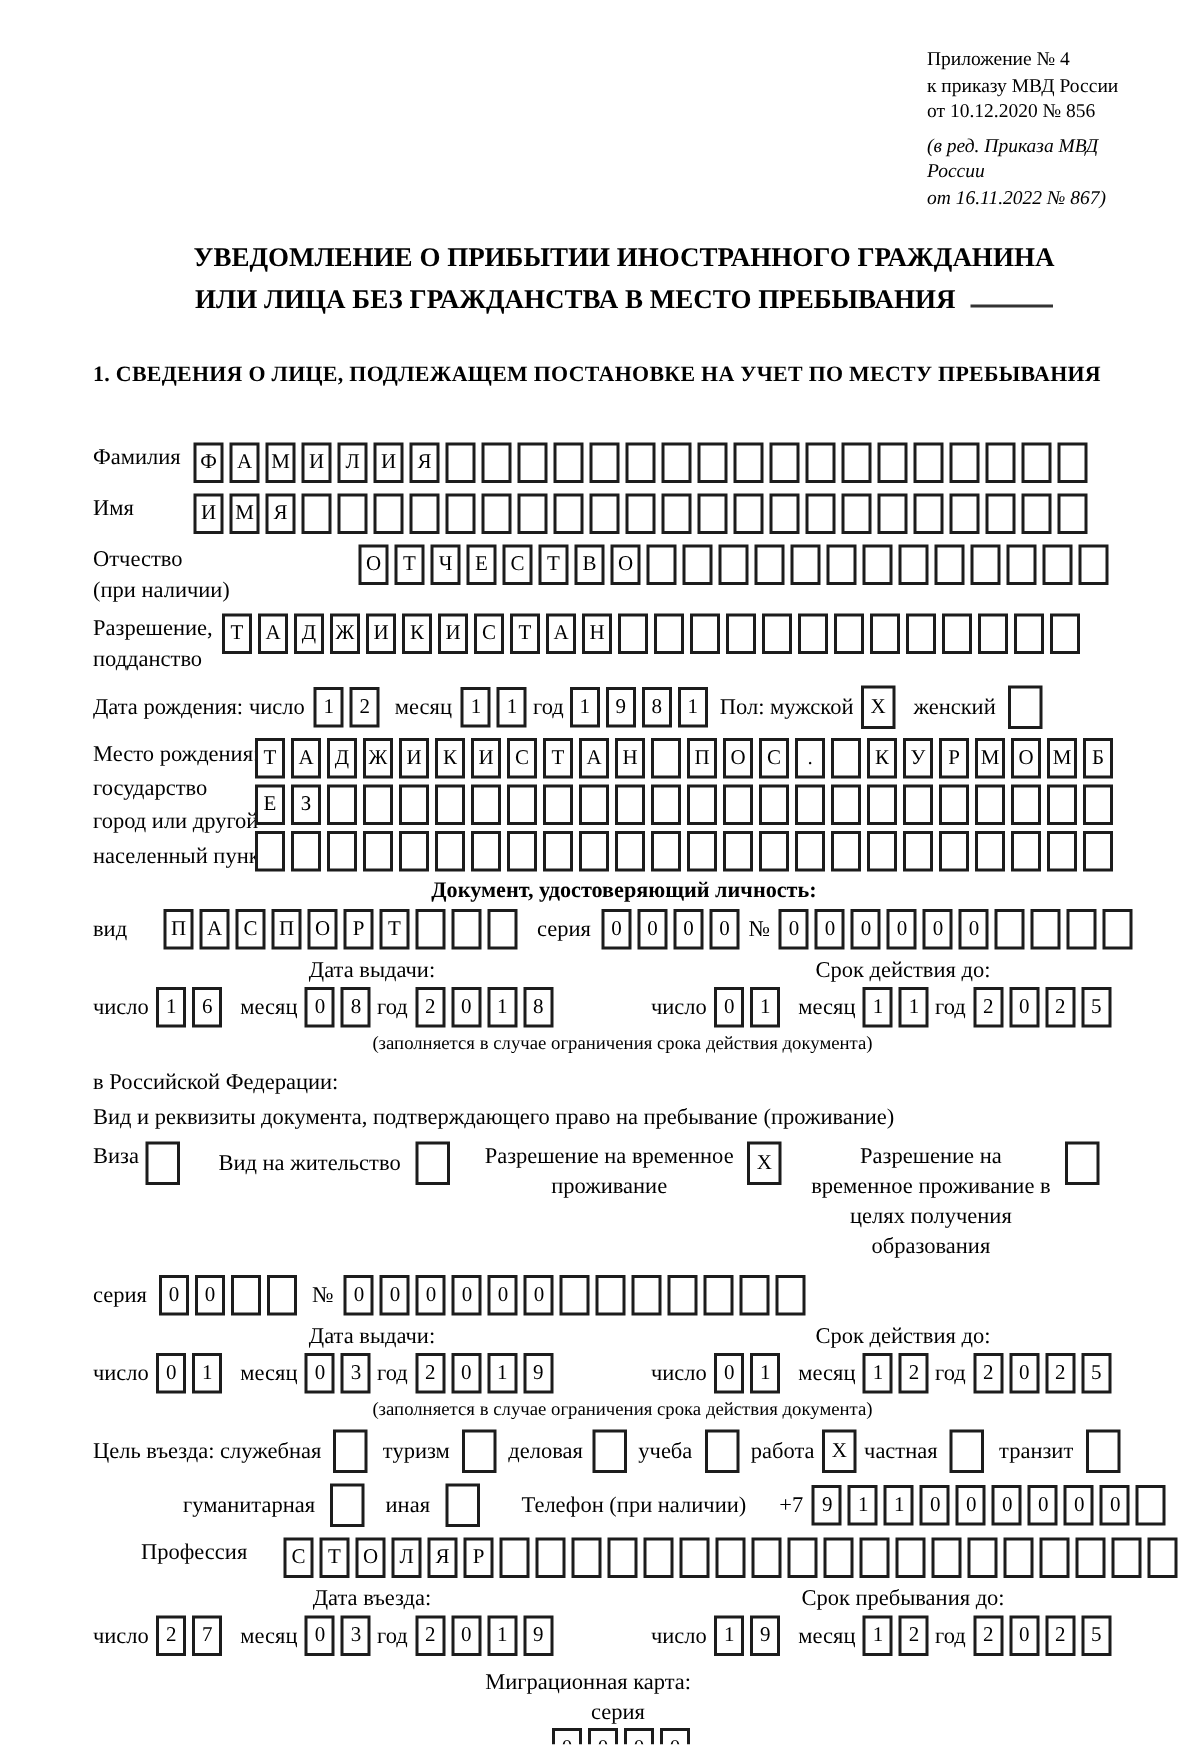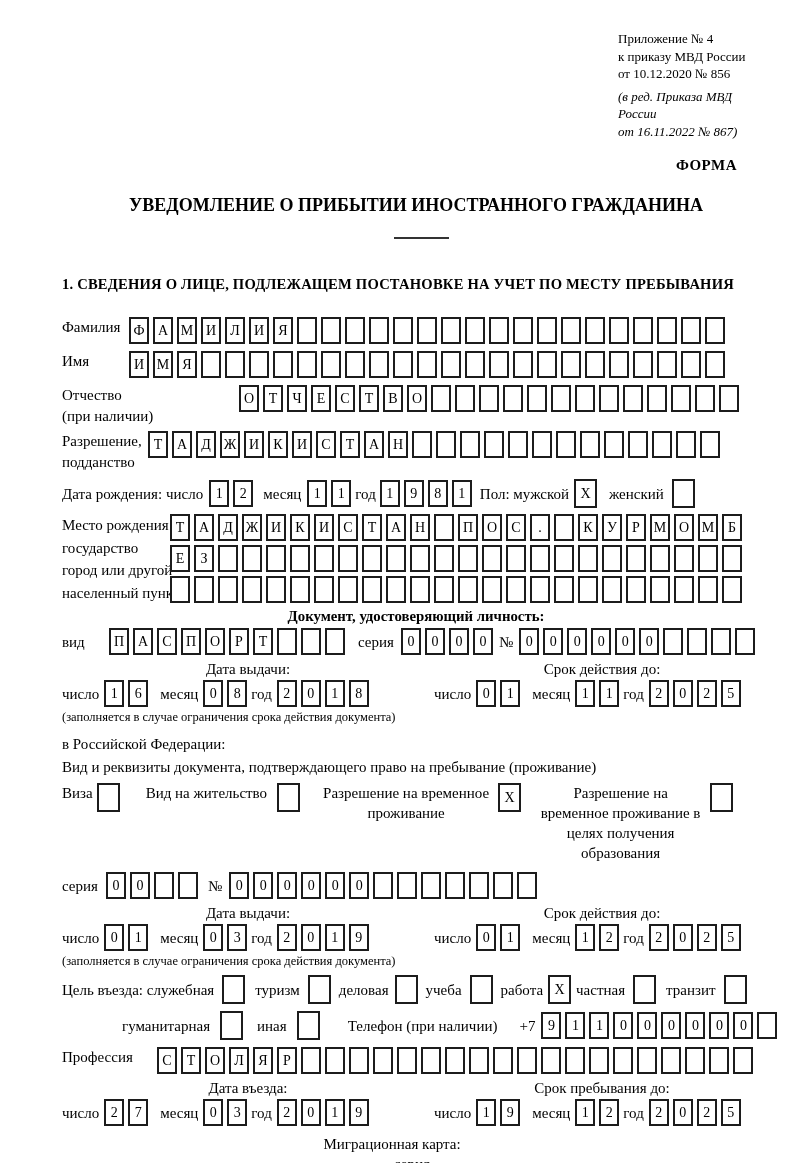--- a/index.html
+++ b/index.html
@@ -24,51 +24,50 @@
   .stack{line-height:21px;}
 
   
   .date-headers{display:flex;margin-top:6px;}
   .date-headers .dh1{width:372px;text-align:center;}
   .date-headers .dh2{flex:1;text-align:center;}
   .date-row{display:flex;margin-top:2px;align-items:center;}
   .date-row .dg{display:flex;align-items:center;}
   .date-row .dg1{width:372px;}
   .date-row .lbl{margin-right:5px;}
-  .note{font-size:12.5px;text-align:left;margin-top:3px;padding-right:2px;}
+  .note{font-size:12.5px;text-align:center;margin-top:3px;padding-right:2px;}
 
   .opt{display:flex;align-items:flex-start;}
   .opt .txt{text-align:center;line-height:20px;white-space:normal;}
   .doc-center{font-weight:bold;text-align:center;font-size:14.8px;margin-top:4px;}
 </style>
 </head>
 <body>
 
 <div class="page">
 
   <div class="appendix">
     <div>Приложение № 4</div>
     <div>к приказу МВД России</div>
     <div>от 10.12.2020 № 856</div>
   </div>
   <div class="amendment">
     <div>(в ред. Приказа МВД России</div>
     <div>от 16.11.2022 № 867)</div>
   </div>
 
-  <div class="forma">ФОРМА</div>
 
   <div class="title">
     <div>УВЕДОМЛЕНИЕ О ПРИБЫТИИ ИНОСТРАННОГО ГРАЖДАНИНА</div>
-    <div><span class="blank-line"></span></div>
+    <div><span>ИЛИ ЛИЦА БЕЗ ГРАЖДАНСТВА В МЕСТО ПРЕБЫВАНИЯ</span><span class="blank-line"></span></div>
   </div>
 
   <div class="section-title">1. СВЕДЕНИЯ О ЛИЦЕ, ПОДЛЕЖАЩЕМ ПОСТАНОВКЕ НА УЧЕТ ПО МЕСТУ ПРЕБЫВАНИЯ</div>
 
-  <div class="row" style="margin-top:24px;">
+  <div class="row" style="margin-top:36px;">
     <span class="lbl" style="width:67px;">Фамилия</span>
     <span class="cells">
         <span class="cell">Ф</span>
         <span class="cell">А</span>
         <span class="cell">М</span>
         <span class="cell">И</span>
         <span class="cell">Л</span>
         <span class="cell">И</span>
         <span class="cell">Я</span>
         <span class="cell"></span>
@@ -393,21 +392,21 @@
     <div>Вид и реквизиты документа, подтверждающего право на пребывание (проживание)</div>
   </div>
 
   <div class="row" style="margin-top:5px;">
     <span class="opt">
       <span class="lbl" style="margin-right:4px;">Виза</span>
       <span class="cells cbx">
           <span class="cell"></span>
         </span>
     </span>
-    <span class="opt" style="margin-left:26px;">
+    <span class="opt" style="margin-left:26px;align-items:center;">
       <span class="lbl" style="margin-right:10px;">Вид на жительство</span>
       <span class="cells cbx">
           <span class="cell"></span>
         </span>
     </span>
     <span class="opt" style="margin-left:22px;">
       <span class="txt" style="width:168px;margin-right:8px;">Разрешение на временное проживание</span>
       <span class="cells cbx">
           <span class="cell">X</span>
         </span>
@@ -542,21 +541,21 @@
         <span class="cell">0</span>
         <span class="cell">0</span>
         <span class="cell">0</span>
         <span class="cell">0</span>
         <span class="cell">0</span>
         <span class="cell"></span>
       </span>
   </div>
 
   <div class="row" style="margin-top:7px;">
-    <span class="lbl" style="width:95px;">Профессия</span>
+    <span class="lbl" style="width:95px;margin-left:32px;">Профессия</span>
     <span class="cells">
         <span class="cell">С</span>
         <span class="cell">Т</span>
         <span class="cell">О</span>
         <span class="cell">Л</span>
         <span class="cell">Я</span>
         <span class="cell">Р</span>
         <span class="cell"></span>
         <span class="cell"></span>
         <span class="cell"></span>

